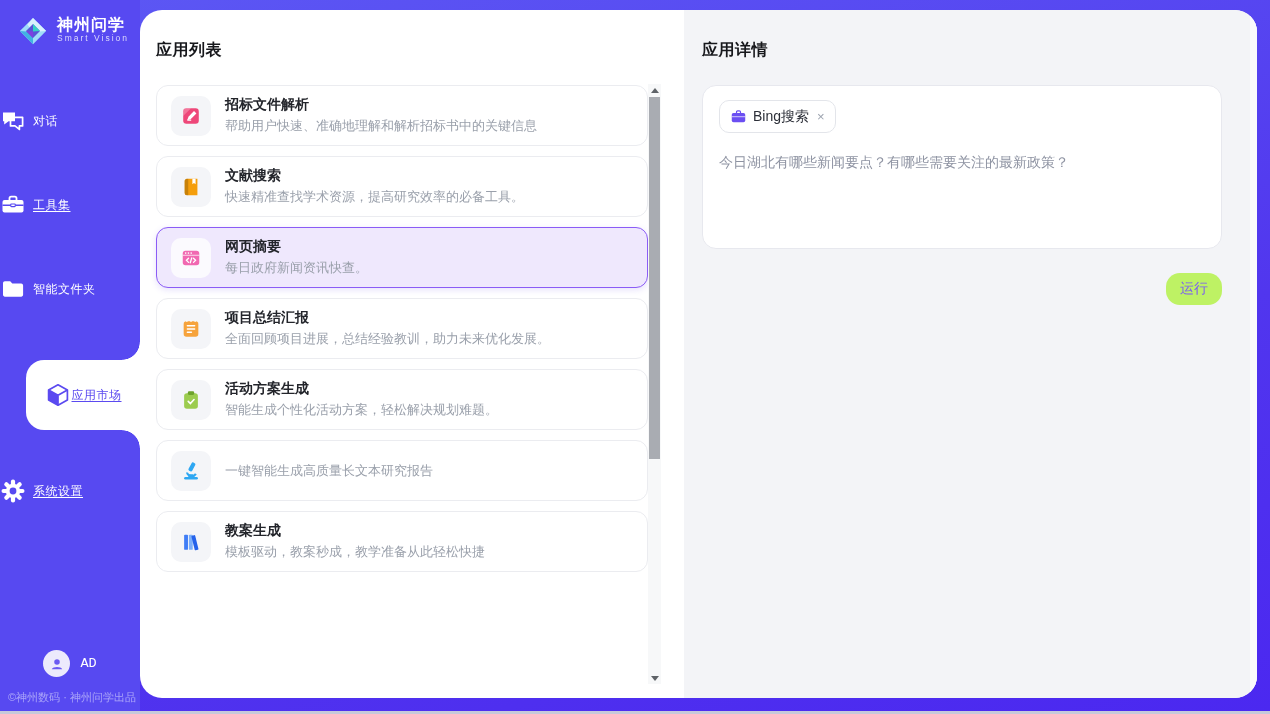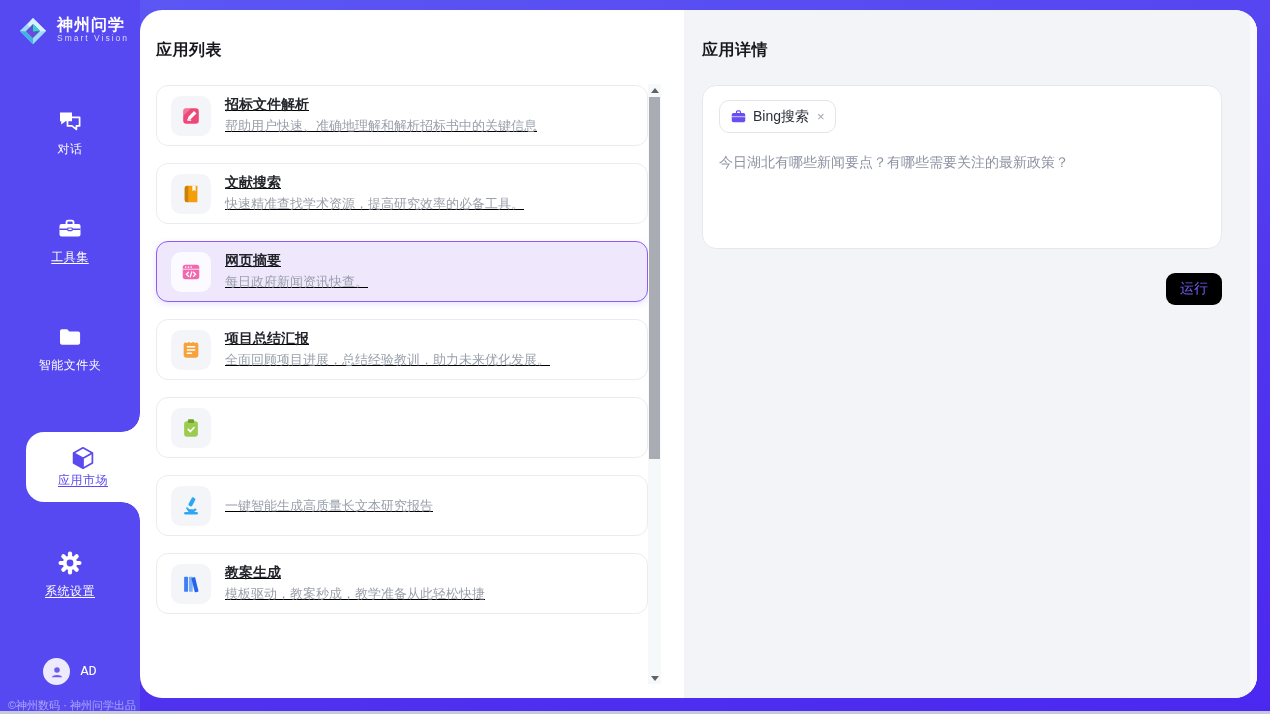--- a/index.html
+++ b/index.html
@@ -13,21 +13,21 @@
   body::after{content:"";position:absolute;left:0;right:0;bottom:0;height:3px;background:#c6c9da;z-index:9;}
 
   
   .sidebar{position:absolute;left:0;top:0;width:140px;height:714px;background:var(--sb);display:flex;flex-direction:column;z-index:2;}
   .logo{display:flex;align-items:flex-start;gap:9px;padding:16px 0 0 18px;}
   .logo-icon{width:30px;height:30px;flex:none;}
   .logo-text{display:flex;flex-direction:column;line-height:1.15;}
   .logo-text .cn{font-size:16px;font-weight:bold;color:#fff;letter-spacing:1px;}
   .logo-text .en{font-size:8.5px;color:#dcd9fc;letter-spacing:2px;}
   .nav{margin-top:62px;display:flex;flex-direction:column;}
-  .nav-item{display:flex;flex-direction:column;align-items:center;gap:7px;color:#fff;margin-bottom:58px;cursor:pointer;}
+  .nav-item{display:flex;flex-direction:row;align-items:center;gap:7px;color:#fff;margin-bottom:58px;cursor:pointer;}
   .nav-icon{width:26px;height:26px;}
   .nav-label{font-size:12px;letter-spacing:.5px;}
   .nav-item.underlined .nav-label{text-decoration:underline;text-underline-offset:2px;}
   .nav-item.active{
     background:#fff;width:114px;height:70px;margin-left:26px;margin-bottom:48px;
     border-radius:18px 0 0 18px;justify-content:center;gap:1px;color:var(--accent);position:relative;
   }
   .nav-item.active::before{content:"";position:absolute;top:-18px;right:0;width:18px;height:18px;
     background:radial-gradient(circle at 0 0,var(--sb) 0 17.4px,#fff 18px);}
   .nav-item.active::after{content:"";position:absolute;bottom:-18px;right:0;width:18px;height:18px;
@@ -37,21 +37,21 @@
   .avatar svg{width:18px;height:18px;}
   .user-label{color:#fff;font-size:13.5px;font-family:Liberation Mono, monospace;}
   .sb-footer{font-size:11px;color:rgba(235,235,255,.55);padding:13px 0 9px 8px;white-space:nowrap;}
 
   
   .content{position:absolute;left:140px;top:10px;right:13px;bottom:16px;background:#fff;border-radius:22px;display:flex;overflow:hidden;z-index:1;}
   .pane-title{font-size:16px;font-weight:bold;color:#17181c;margin:0;letter-spacing:.5px;}
   .left-pane{width:544px;flex:none;box-sizing:border-box;padding:30px 0 0 16px;position:relative;}
   .app-list{margin-top:24px;width:492px;}
   .app-item{display:flex;align-items:center;gap:14px;border:1px solid #ebecf0;border-radius:12px;height:61px;
-    padding:0 14px;margin-bottom:17px;background:#fff;box-sizing:border-box;cursor:pointer;text-decoration:underline;}
+    padding:0 14px;margin-bottom:10px;background:#fff;box-sizing:border-box;cursor:pointer;}
   .app-item.active{background:#efe8fd;border-color:#8b5cf6;box-shadow:0 2px 6px rgba(124,92,240,.18);}
   .app-icon-box{width:40px;height:40px;border-radius:10px;background:#f4f5f8;display:flex;align-items:center;justify-content:center;flex:none;}
   .app-item.active .app-icon-box{background:#fbfafe;}
   .app-icon-box svg{width:22px;height:22px;}
   .app-texts{display:flex;flex-direction:column;gap:3px;min-width:0;}
   .app-title{font-size:14px;font-weight:bold;color:#23252b;}
   .app-desc{font-size:13px;color:#9aa0ab;white-space:nowrap;}
 
   
   .scrollbar{position:absolute;left:508px;top:74px;bottom:14px;width:13px;background:#f7f8f9;}
@@ -68,21 +68,21 @@
   .detail-card{margin-top:24px;background:#fff;border:1px solid #e7e8ee;border-radius:14px;height:164px;padding:14px 16px;box-sizing:border-box;}
   .chip{display:inline-flex;align-items:center;gap:6px;border:1px solid #e3e5ea;border-radius:10px;padding:0 10px;height:31px;background:#fff;cursor:pointer;}
   .chip-icon{width:17px;height:17px;display:inline-flex;}
   .chip-icon svg{width:17px;height:17px;}
   .chip-label{font-size:14px;color:#2c2f38;}
   .chip-close{color:#9ca3af;font-size:13px;margin-left:2px;cursor:pointer;}
   .prompt{margin-top:21px;font-size:14px;color:#8e93a2;}
   .tool-row{margin-top:46px;display:flex;gap:17px;align-items:center;}
   .tool-icon{width:18px;height:18px;display:inline-flex;align-items:center;justify-content:center;cursor:pointer;}
   .run-row{margin-top:24px;text-align:right;}
-  .run-btn{display:inline-block;background:#000000;color:#7a5bf5;font-size:14px;padding:7px 14px;border-radius:9px;border:none;cursor:pointer;font-family:inherit;}
+  .run-btn{display:inline-block;background:#bef264;color:#7a5bf5;font-size:14px;padding:7px 14px;border-radius:14px;border:none;cursor:pointer;font-family:inherit;}
   .icon-slot svg{display:block;}
 </style>
 </head>
 <body>
 
 <div class="sidebar">
   <div class="logo">
     <span class="logo-icon icon-slot">
         <svg viewBox="0 0 32 32">
           <polygon points="16,2 30,16 16,30 2,16" fill="#9fdcf9"></polygon>
@@ -231,20 +231,24 @@
           </span>
         </div>
         <div class="app-item">
           <span class="app-icon-box icon-slot">
             <svg viewBox="0 0 24 24">
               <rect x="4.5" y="4.5" width="15" height="17" rx="3" fill="#9ccc4f"></rect>
               <rect x="8.5" y="2.5" width="7" height="4" rx="1.5" fill="#6da32c"></rect>
               <path d="M9 13.5l2.3 2.3 4-4.3" stroke="#fff" stroke-width="1.8" fill="none" stroke-linecap="round"></path>
             </svg>
           </span>
+          <span class="app-texts">
+            <span class="app-title">活动方案生成</span>
+            <span class="app-desc">智能生成个性化活动方案，轻松解决规划难题。</span>
+          </span>
         </div>
         <div class="app-item">
           <span class="app-icon-box icon-slot">
             <svg viewBox="0 0 24 24">
               <g fill="#2ea7f2">
                 <rect x="11" y="2.5" width="4.5" height="10" rx="1.5" transform="rotate(28 13 7)"></rect>
                 <path d="M6.5 13.5a6.5 6.5 0 0 0 11.8 2.2l-2-1.2a4.2 4.2 0 0 1-7.6-1z"></path>
                 <rect x="4.5" y="18.5" width="15" height="2.8" rx="1.4"></rect>
                 <rect x="9" y="15.5" width="6" height="3.4" rx="1"></rect>
               </g>

